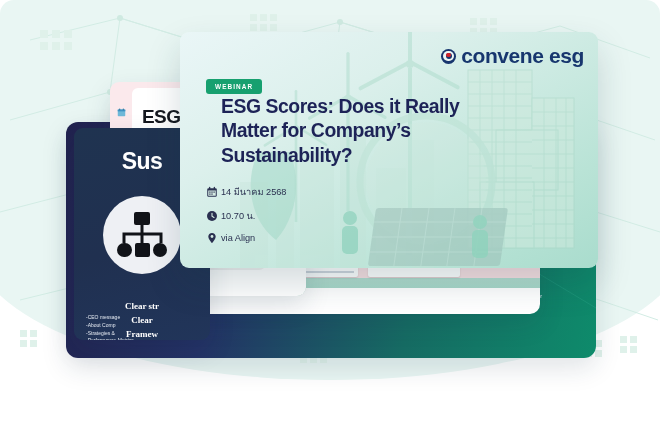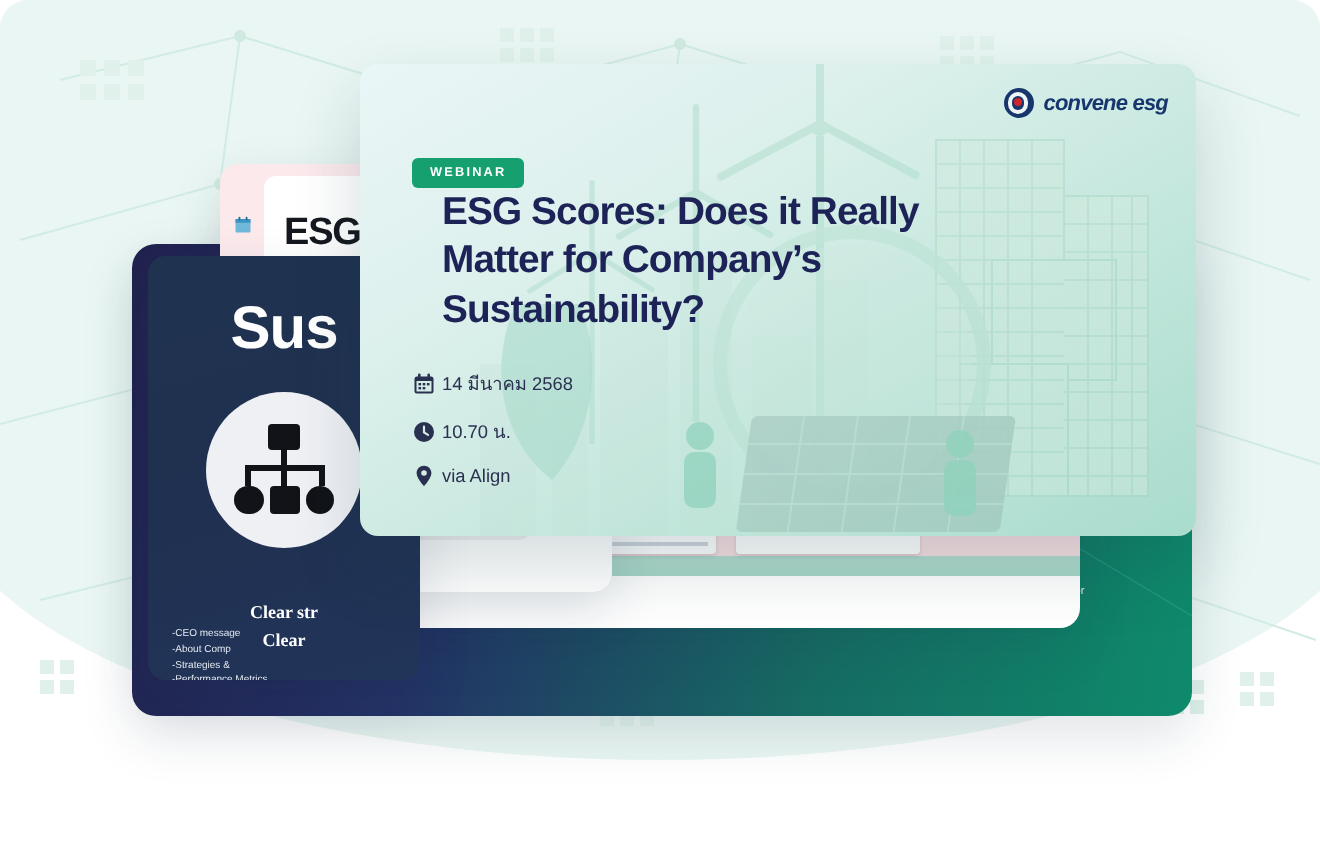--- a/index.html
+++ b/index.html
@@ -66,39 +66,39 @@
   .sp-bul{position:absolute;left:52px;top:10px;font-size:4.5px;color:#3b4450;line-height:1.9;}
   .sp-bul li{margin:0;}
   .sp-bul ul{margin:0;padding-left:8px;}
 
   
   .slide-navy{
     left:74px;top:128px;width:136px;height:212px;
     background:linear-gradient(165deg,#1f3350 0%,#203050 55%,#21355a 100%);
     border-radius:9px;
   }
-  .sn-title{color:#fff;font-size:30px;font-weight:800;text-align:center;padding-top:20px;letter-spacing:-.5px;}
+  .sn-title{color:#fff;font-size:23px;font-weight:800;text-align:center;padding-top:20px;letter-spacing:-.5px;}
   .sn-circle{position:absolute;left:50%;top:68px;transform:translateX(-50%);width:78px;height:78px;border-radius:50%;background:#eef0f4;}
   .sn-org{position:absolute;left:50%;top:84px;transform:translateX(-50%);}
   .sn-mid{position:absolute;left:0;right:0;top:152px;text-align:center;color:#fff;font-family:"Liberation Serif",serif;font-weight:700;font-size:9px;line-height:1.55;margin-top:20px;}
   .sn-list{position:absolute;left:12px;top:186px;color:#e3e9f1;font-size:5px;line-height:1.55;white-space:pre-line;}
 
   
   .webinar{
     left:180px;top:32px;width:418px;height:236px;border-radius:9px;
     background:linear-gradient(150deg,#eaf6f7 0%,#dcf0ec 32%,#b9e3d6 78%,#a9dccd 100%);
     box-shadow:0 16px 34px rgba(20,60,70,.18);
   }
   .wb-art{position:absolute;inset:0;opacity:.5;}
   .wb-logo{position:absolute;right:14px;top:12px;display:flex;align-items:center;gap:5px;}
   .wb-logo .mark{position:relative;width:15px;height:15px;border-radius:50%;background:#17366e;}
   .wb-logo .mark::after{content:"";position:absolute;left:2.3px;top:2.3px;width:10.4px;height:10.4px;border-radius:50%;background:#eef6f5;}
   .wb-logo .mark::before{content:"";position:absolute;left:4.4px;top:4.4px;width:6.2px;height:6.2px;border-radius:50%;background:#17366e;z-index:2;}
   .wb-logo .dot{position:absolute;left:5.2px;top:4.6px;width:4.2px;height:4.2px;border-radius:50%;background:#d1232a;z-index:3;}
-  .wb-logo .txt{font-size:11px;font-weight:700;color:#17366e;letter-spacing:-.4px;font-style:italic;}
+  .wb-logo .txt{font-size:21px;font-weight:700;color:#17366e;letter-spacing:-.4px;}
   .wb-badge{position:absolute;left:26px;top:47px;background:#17a06f;color:#fff;font-size:6.4px;font-weight:700;letter-spacing:1.1px;padding:4px 9px;border-radius:3px;}
   .wb-title{position:absolute;left:41px;top:62px;width:275px;font-size:19.4px;font-weight:800;color:#1d2357;line-height:1.26;letter-spacing:-.45px;}
   .wb-meta{position:absolute;left:26px;top:152px;display:flex;flex-direction:column;gap:9px;}
   .wb-row{display:flex;align-items:center;gap:3px;color:#2a3050;font-size:9.2px;}
   .wb-row .ic{width:12px;height:12px;display:flex;align-items:center;justify-content:center;}
   svg{display:block;}
 </style>
 </head>
 <body>
 
@@ -260,20 +260,21 @@
     <svg class="sn-org" width="50" height="46" viewBox="0 0 50 46">
       <rect x="17" y="0" width="16" height="13" rx="2" fill="#111318"></rect>
       <rect x="0" y="31" width="15" height="14" rx="7" fill="#111318"></rect>
       <rect x="18" y="31" width="15" height="14" rx="2" fill="#111318"></rect>
       <rect x="36" y="31" width="14" height="14" rx="7" fill="#111318"></rect>
       <path d="M25 13 v9 M7 31 v-9 H44 v9 M25 22 v9" stroke="#111318" stroke-width="3" fill="none"></path>
     </svg>
     <div class="sn-mid">
       <div>Clear str</div>
       <div>Clear</div>
+      <div>Framew</div>
     </div>
     <div class="sn-list">-CEO message
 -About Comp
 -Strategies  &amp;
 -Performance Metrics
 -Success Stories</div>
   </div>
 
   <div class="card webinar">
     <svg class="wb-art" viewBox="0 0 418 236">

